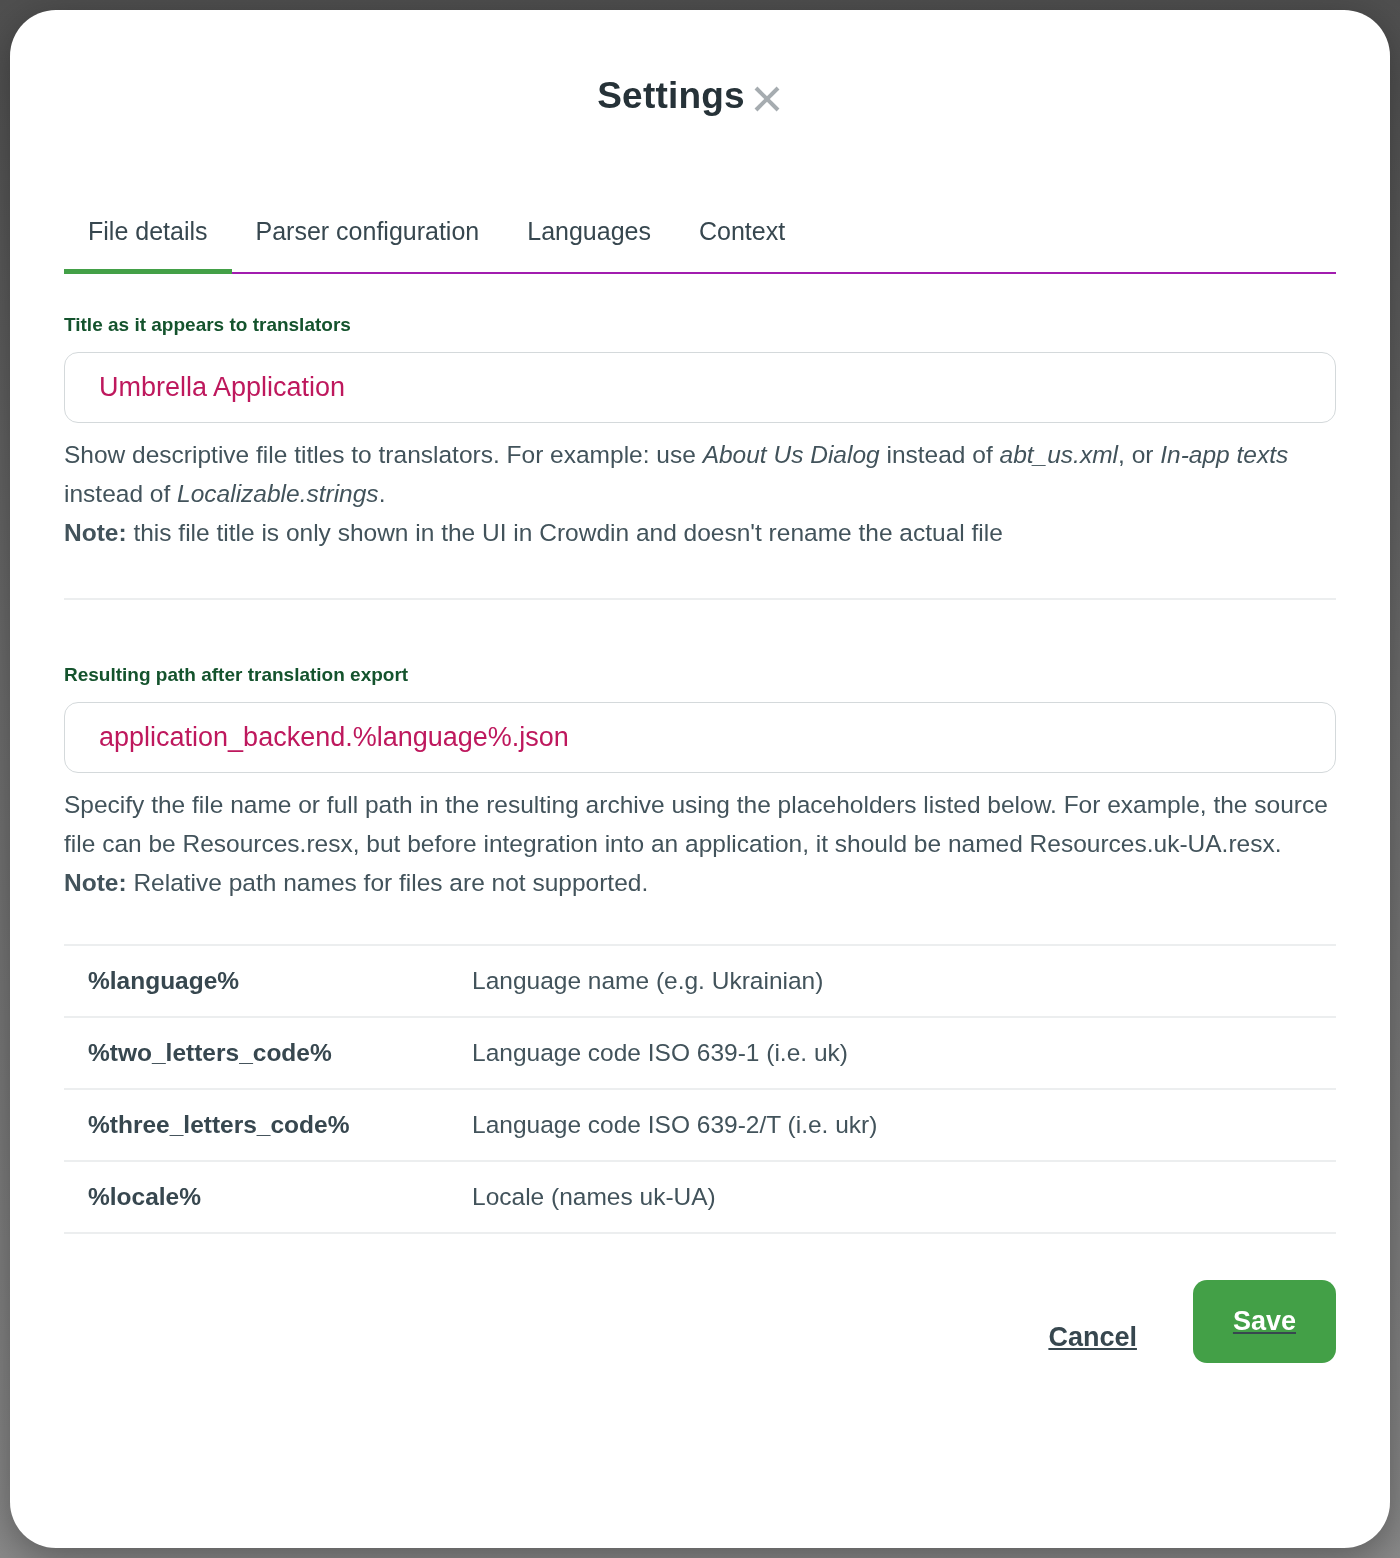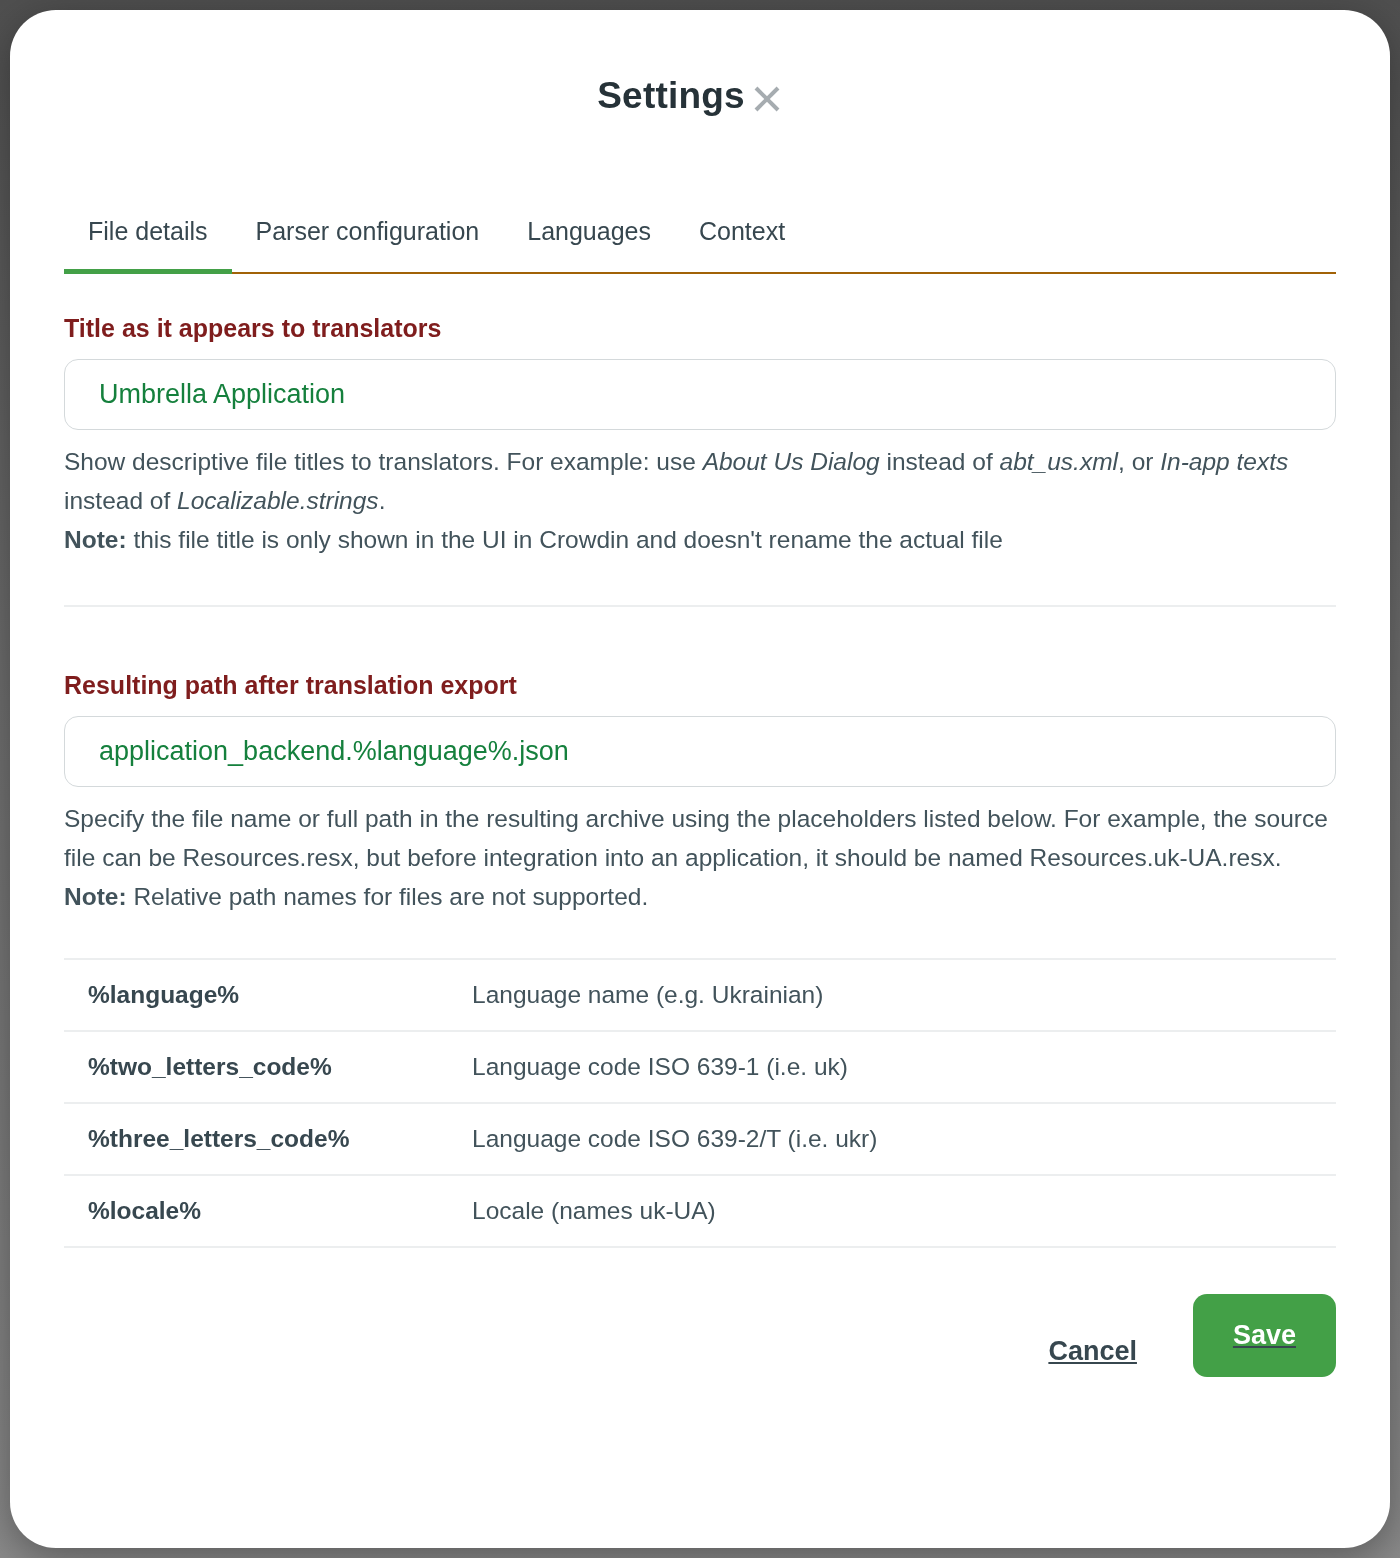--- a/index.html
+++ b/index.html
@@ -36,21 +36,21 @@
     cursor: pointer;
     padding: 6px;
     margin-top: 2px;
     margin-right: 14px;
     line-height: 0;
   }
   
   .tabs {
     display: flex;
     margin-top: 82px;
-    border-bottom: 2px solid #a16207;
+    border-bottom: 2px solid #a21caf;
     align-items: center;
   }
   .tab {
     font-size: 25px;
     color: #37474f;
     padding: 14px 24px 26px 24px;
     position: relative;
     cursor: pointer;
     background: none;
     border: none;
@@ -59,35 +59,35 @@
   .tab.active::after {
     content: "";
     position: absolute;
     left: 0; right: 0; bottom: -2px;
     height: 5px;
     background: #43a047;
   }
   
   .section-heading {
     margin-top: 40px;
-    font-size: 25px;
+    font-size: 19px;
     font-weight: 700;
-    color: #7f1d1d;
+    color: #14532d;
   }
   .text-input {
     display: block;
     width: 100%;
     margin-top: 16px;
     height: 71px;
     border: 1px solid #d4d9db;
     border-radius: 14px;
     padding: 16px 34px;
     font-size: 27px;
     font-family: inherit;
-    color: #15803d;
+    color: #be185d;
     background: #ffffff;
     outline: none;
   }
   .help-text {
     margin-top: 12px;
     font-size: 24.5px;
     line-height: 39px;
     color: #42535b;
   }
   .help-text .italic { font-style: italic; }

